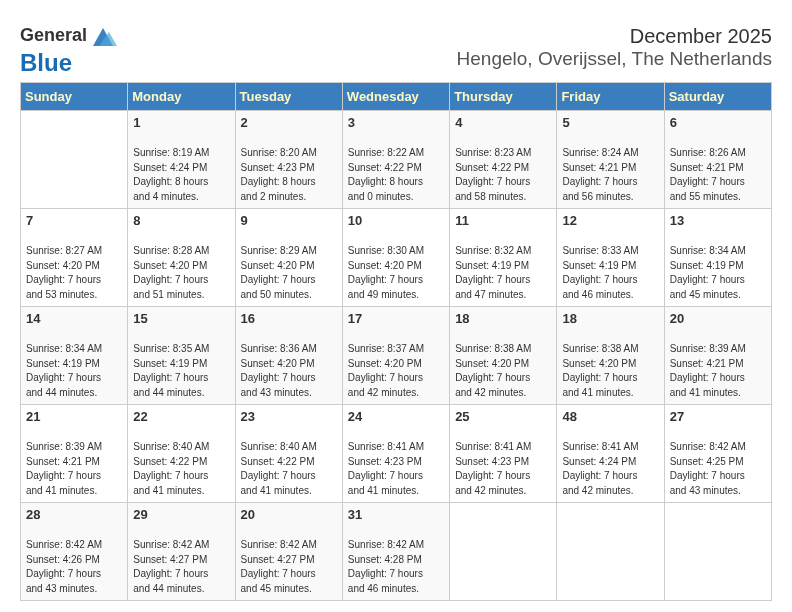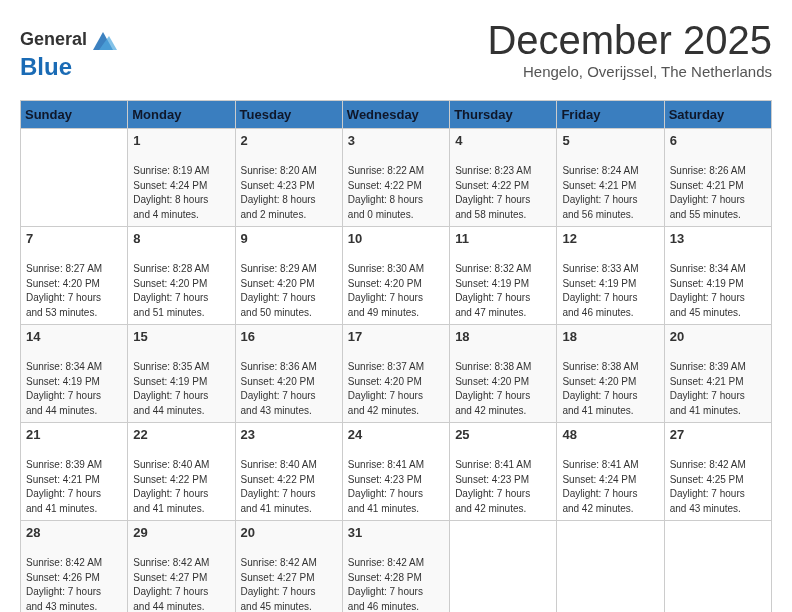--- a/index.html
+++ b/index.html
@@ -6,22 +6,22 @@
     body {
       font-family: Arial, sans-serif;
       background: #fff;
       width: 792px;
       min-height: 612px;
       padding: 18px 20px 18px 20px;
     }
     .header-area {
       display: flex;
       justify-content: space-between;
-      align-items: flex-end;
-      margin-bottom: 20px;
+      align-items: center;
+      margin-bottom: 6px;
     }
     .logo {
       display: flex;
       align-items: center;
       margin-top: 4px;
     }
     .logo-text-general {
       font-size: 18px;
       font-weight: bold;
       color: #333;
@@ -35,36 +35,36 @@
     }
     .logo-icon {
       width: 28px;
       height: 28px;
       margin-left: 2px;
     }
     .title-area {
       text-align: right;
     }
     .month-title {
-      font-size: 40px;
+      font-size: 20px;
       color: #333;
       font-weight: normal;
     }
     .location-title {
-      font-size: 15px;
+      font-size: 19px;
       color: #555;
     }
     table {
       width: 100%;
       border-collapse: collapse;
       table-layout: fixed;
     }
     thead tr th {
       background-color: #3a7ebf;
-      color: #0f172a;
+      color: #fef9c3;
       font-size: 13px;
       font-weight: bold;
       padding: 6px 4px;
       text-align: left;
       border: 1px solid #ccc;
     }
     tbody tr td {
       border: 1px solid #ccc;
       vertical-align: top;
       padding: 4px 5px;

